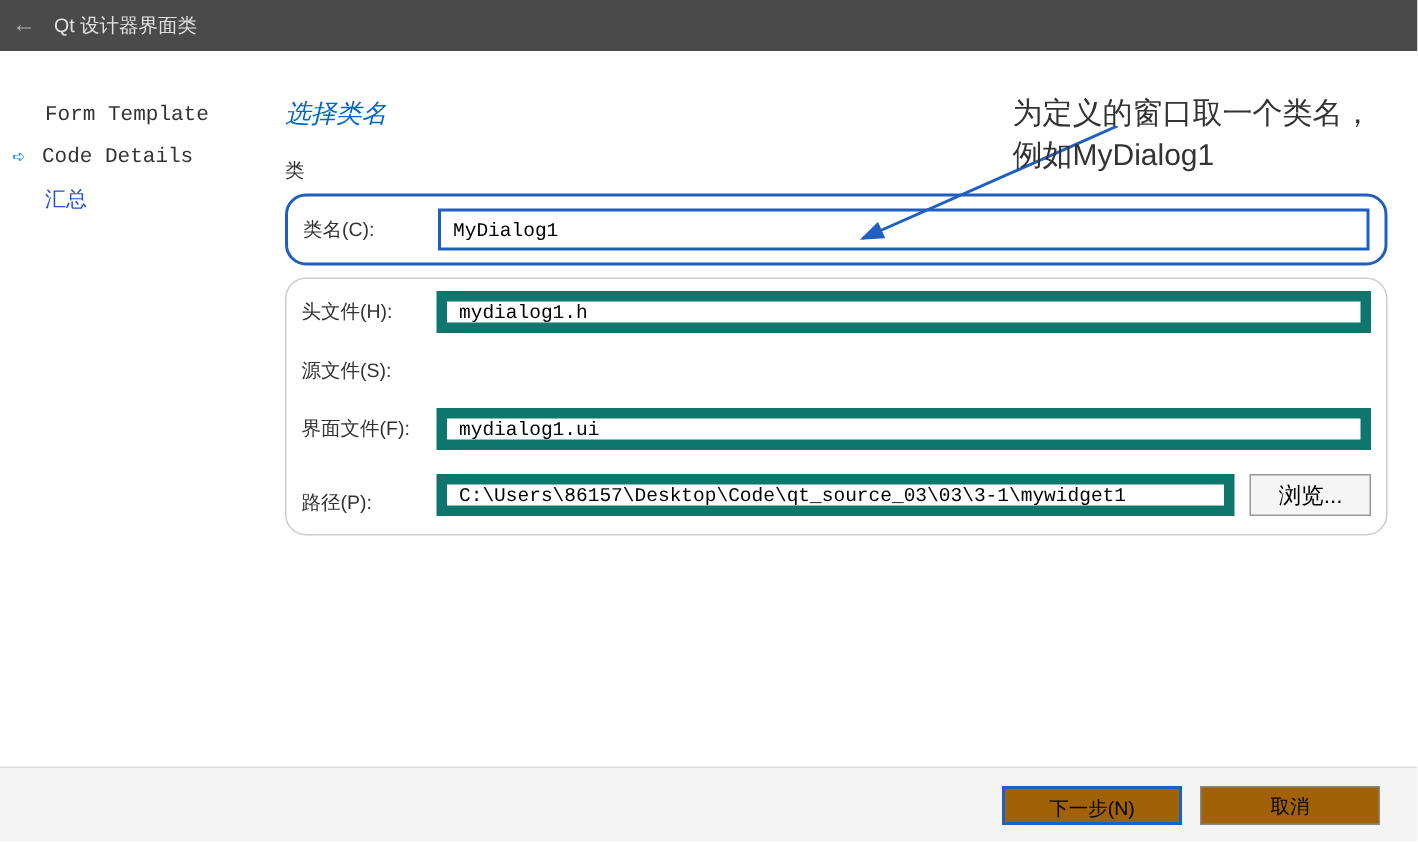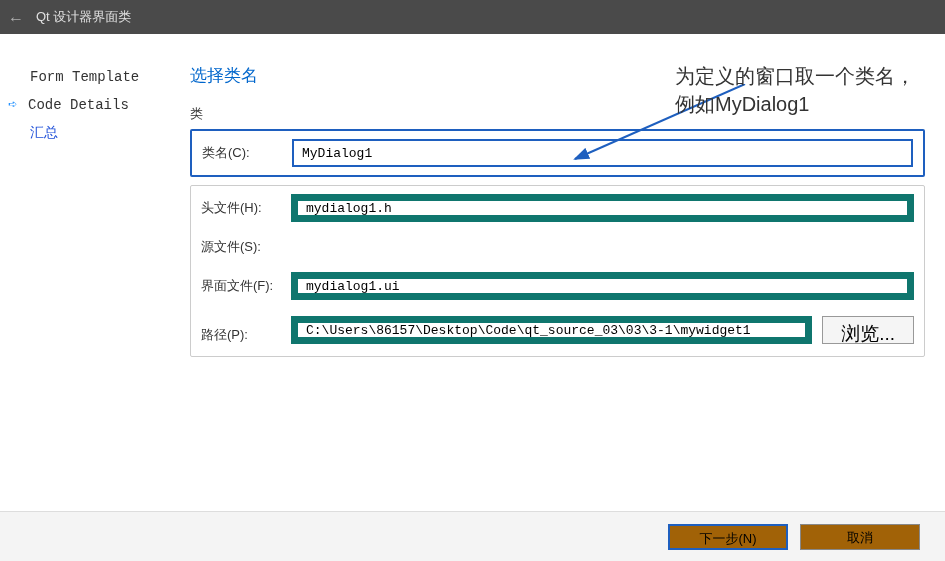--- a/index.html
+++ b/index.html
@@ -57,29 +57,30 @@
     }
     .main {
       flex: 1;
       padding: 30px 20px 0 20px;
       position: relative;
     }
     .page-title {
       color: #0066cc;
       font-size: 17px;
       margin-bottom: 18px;
+      font-style: italic;
     }
     .group-label {
       font-size: 13px;
       color: #333;
       margin-bottom: 6px;
     }
     .form-group {
       border: 1px solid #ccc;
-      border-radius: 2px;
+      border-radius: 14px;
       padding: 0;
       margin-bottom: 8px;
       background: #fff;
     }
     .form-group.focused {
       border: 2px solid #1e5fbf;
     }
     .form-row {
       display: flex;
       align-items: center;
@@ -108,21 +109,21 @@
     .path-row {
       display: flex;
       align-items: flex-end;
       padding: 8px 10px 12px 10px;
     }
     .browse-btn {
       margin-left: 10px;
       padding: 4px 18px;
       border: 1px solid #999;
       background: #f5f5f5;
-      font-size: 19px;
+      font-size: 15px;
       cursor: pointer;
       height: 28px;
     }
     .bottom-bar {
       position: absolute;
       bottom: 0;
       left: 0;
       right: 0;
       height: 50px;
       background: #f4f4f4;

